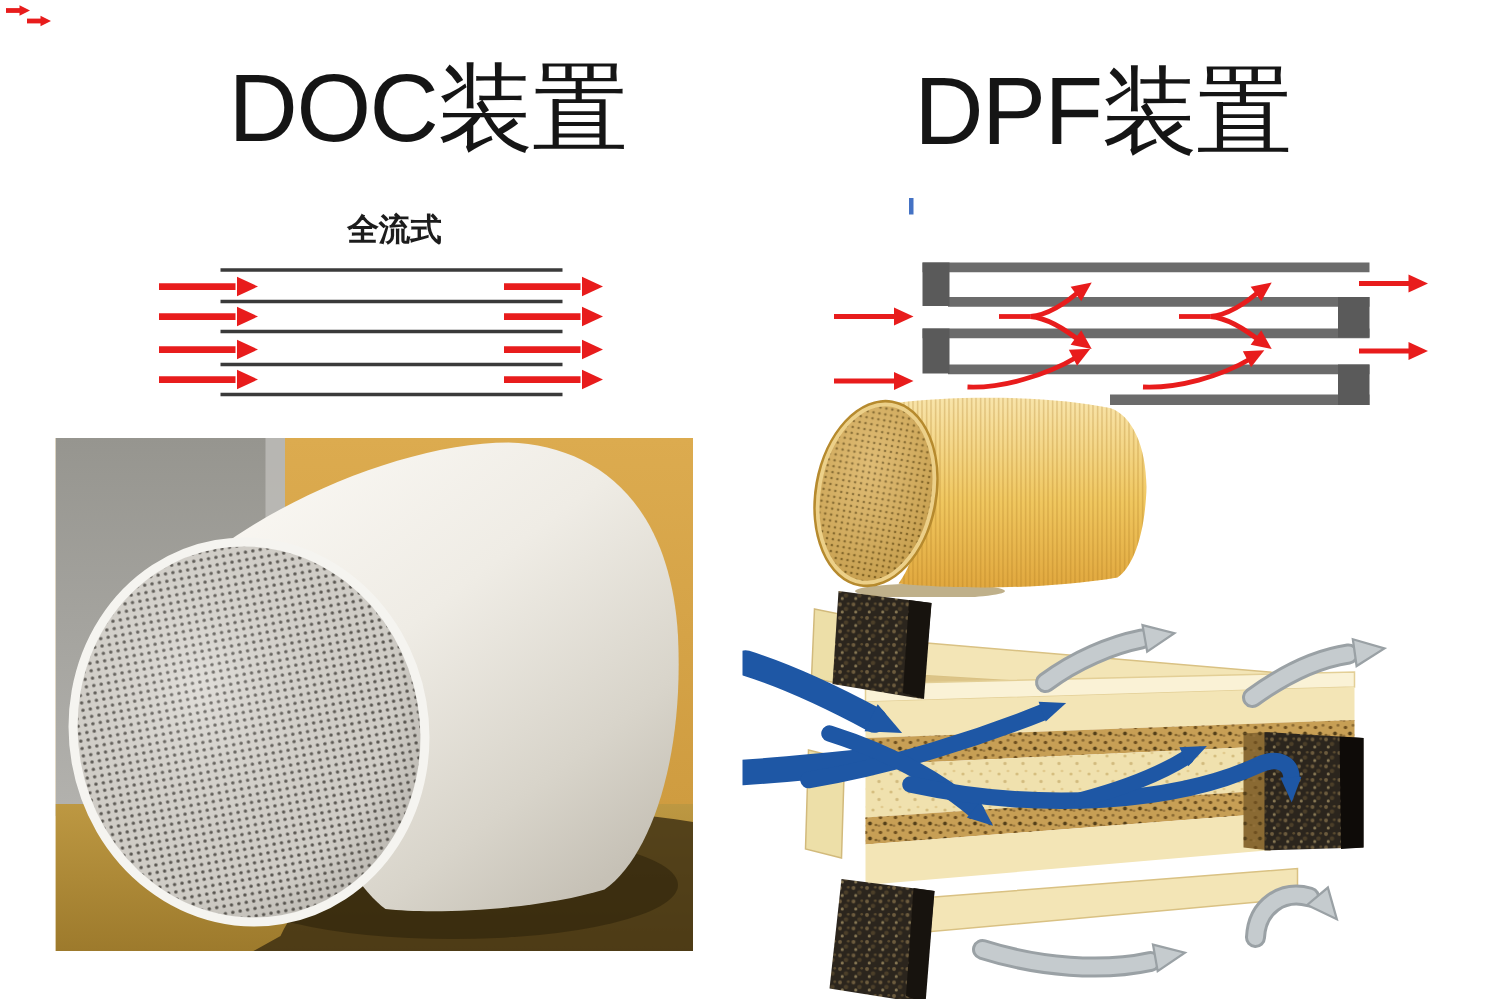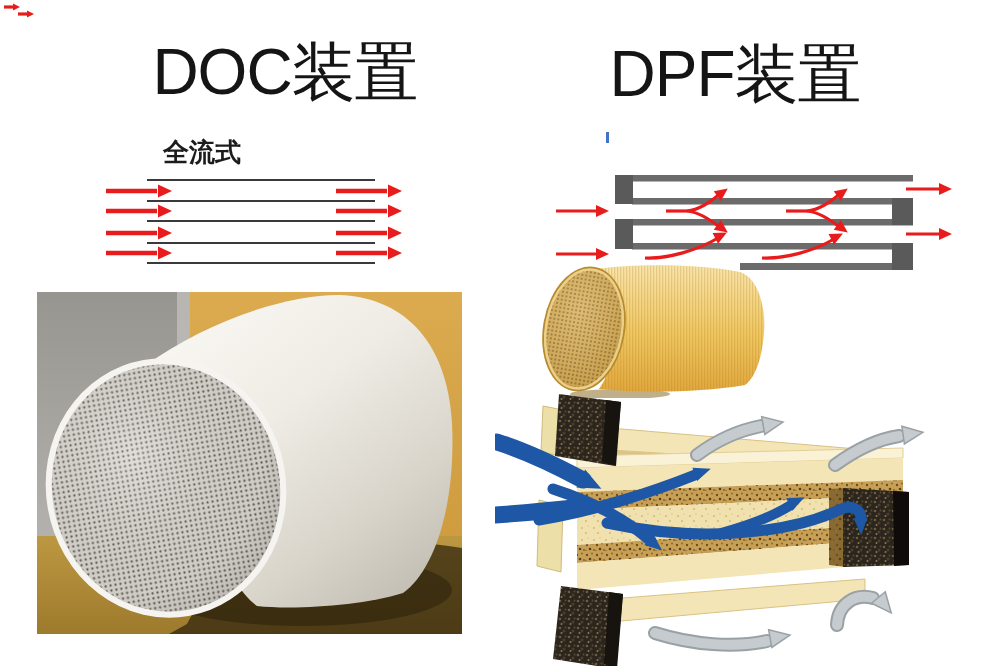--- a/index.html
+++ b/index.html
@@ -6,21 +6,21 @@
     --arrow-red:#e81c1c; --line-dark:#3a3a3a; --wall-gray:#6b6b6b; --plug-gray:#5a5a5a;
     --flow-blue:#1e57a5; --exit-arrow-gray:#c5cbce; --exit-arrow-outline:#9aa1a5;
     --filter-cream:#f3e5b6; --soot-tan:#c79f55; --plug-dark:#2b251d;
   }
   html,body{margin:0;padding:0;background:#fff;}
   .slide{position:relative;width:1000px;height:666px;background:#fff;overflow:hidden;
          font-family:"Liberation Sans",sans-serif;}
   .abs{position:absolute;}
   .title{position:absolute;width:330px;text-align:center;font-weight:400;font-size:64px;
          line-height:60px;color:#151515;letter-spacing:-1px;white-space:nowrap;}
-  .flow-label{position:absolute;width:200px;font-weight:700;font-size:26px;
+  .flow-label{position:absolute;width:200px;text-align:center;font-weight:700;font-size:21px;
          line-height:32px;color:#1c1c1c;font-family:"Liberation Serif",serif;}
   #doc-title{left:120px;top:42px;}
   #dpf-title{left:570px;top:44px;}
   #doc-flow-label{left:163px;top:137px;}
   #dpf-flow-label{left:645px;top:137px;}
   svg{position:absolute;display:block;}
   #stray-marks{left:2px;top:2px;}
   #doc-flow{left:95px;top:172px;}
   #dpf-flow{left:540px;top:170px;}
   #doc-photo{left:37px;top:292px;}

